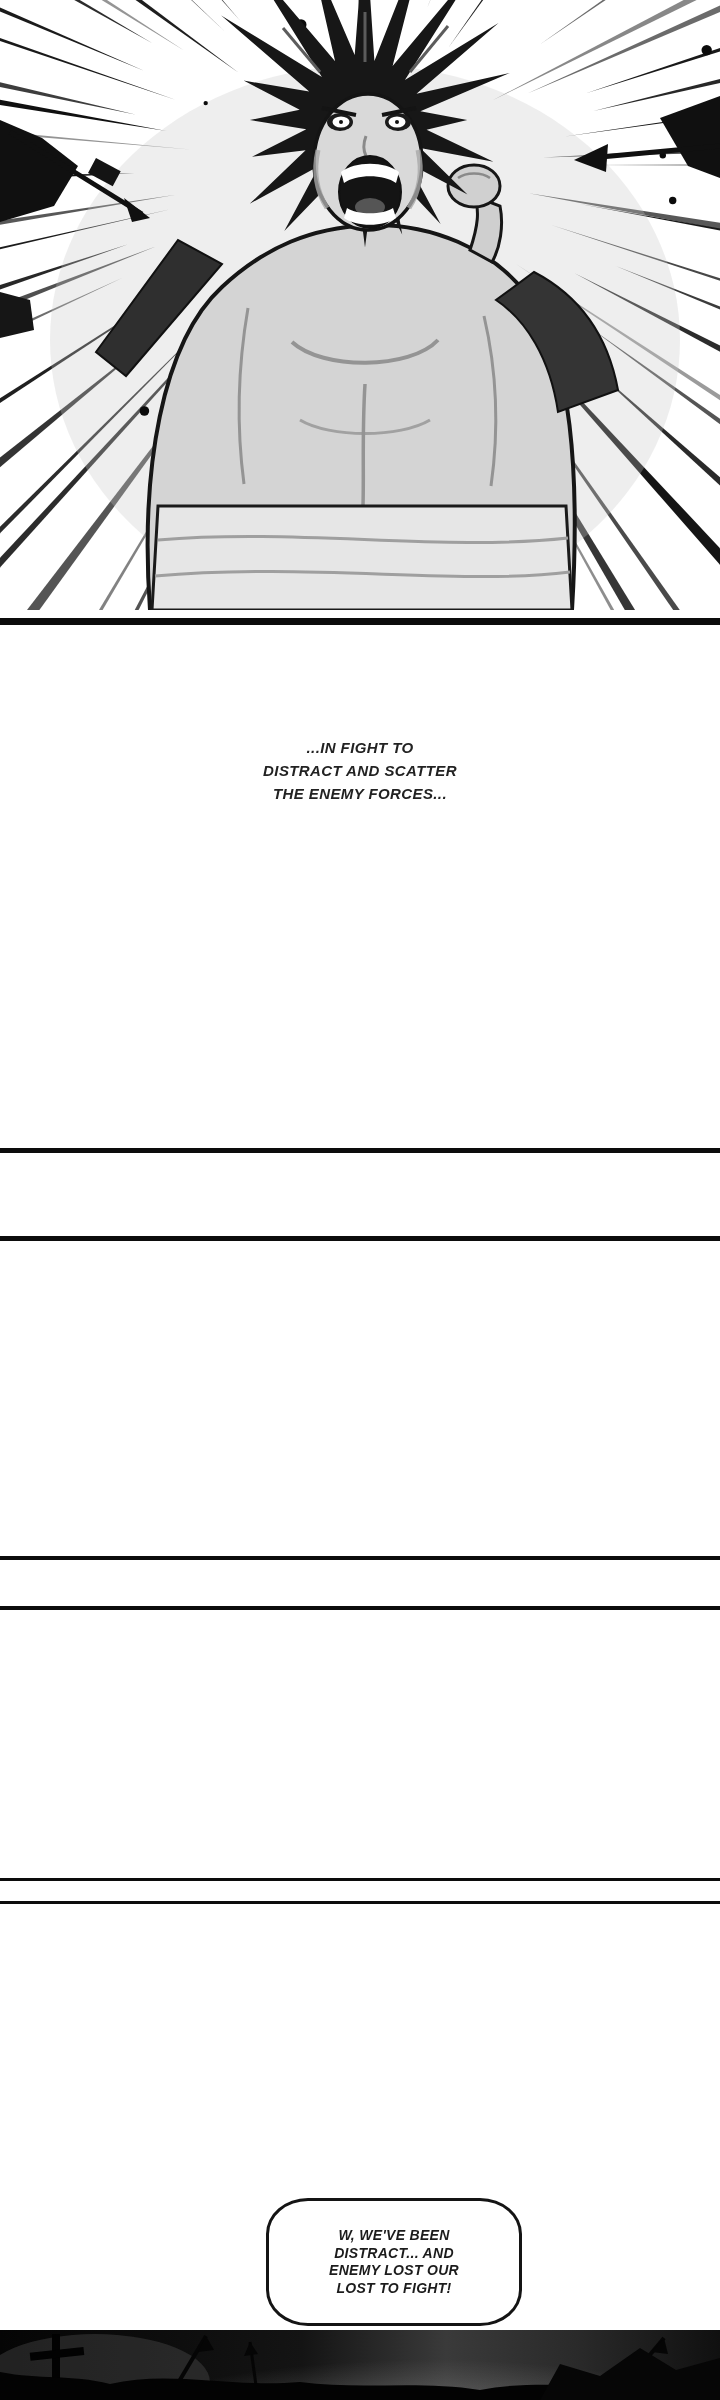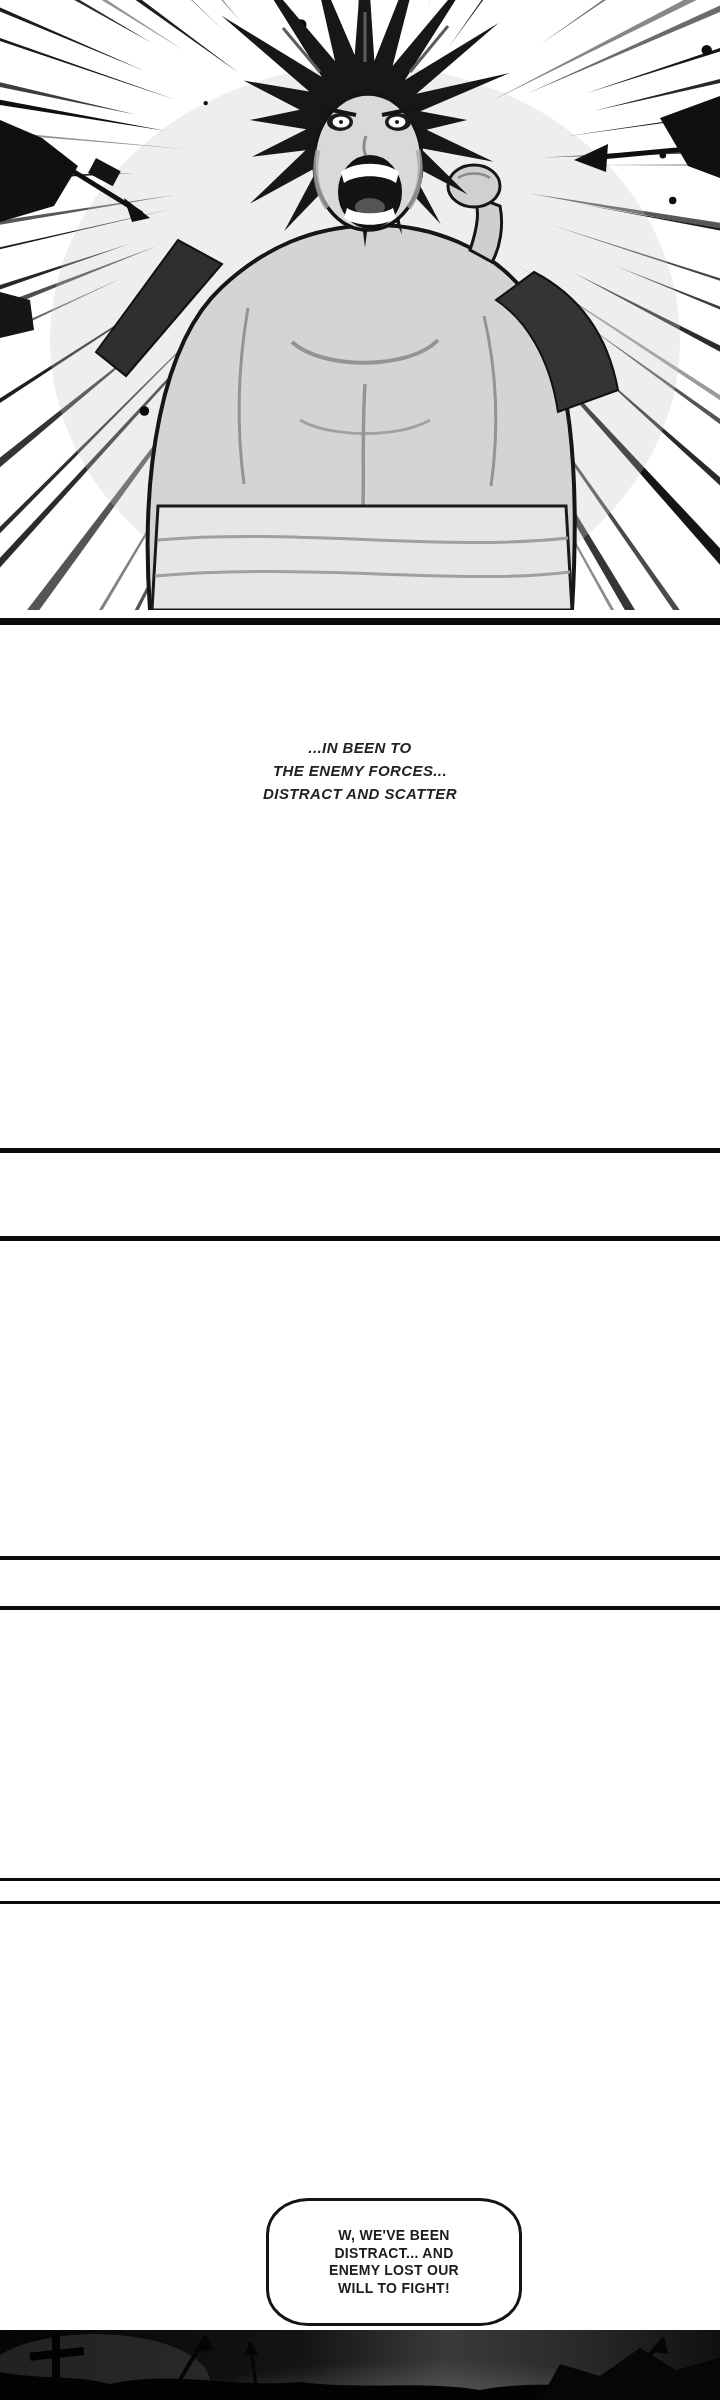--- a/index.html
+++ b/index.html
@@ -17,21 +17,21 @@
     position:absolute;top:736px;left:0;width:720px;
     text-align:center;font-style:italic;font-weight:bold;
     font-size:15px;line-height:23px;letter-spacing:.4px;color:#222222;
   }
   .bubble{
     position:absolute;top:2198px;left:266px;width:256px;height:128px;
     box-sizing:border-box;background:#ffffff;border:3px solid #141414;
     border-radius:42px / 36px;
     display:flex;flex-direction:column;justify-content:center;
     text-align:center;font-weight:bold;font-size:14px;line-height:17.5px;
-    letter-spacing:.3px;color:#1c1c1c;
+    letter-spacing:.3px;color:#1c1c1c;font-style:italic;
   }
 </style>
 </head>
 <body>
 
 <div id="page">
 
   <section class="panel art-top" aria-label="Screaming wild-haired warrior with radiating speed lines and soldier silhouettes">
     <svg viewBox="0 0 720 610" preserveAspectRatio="none">
       <rect x="0" y="0" width="720" height="610" fill="#ffffff"></rect>
@@ -197,37 +197,37 @@
             <path d="M344,218 C356,227 384,227 396,218 L393,208 C383,215 357,215 347,208 Z" fill="#ffffff"></path>
           </g>
         </g>
       </g>
     </svg>
   </section>
 
   <div class="hr" style="top:618px;height:7px;"></div>
 
   <div class="caption">
-    <div>...IN BEEN TO</div>
+    <div>...IN FIGHT TO</div>
+    <div>DISTRACT AND SCATTER</div>
     <div>THE ENEMY FORCES...</div>
-    <div>DISTRACT AND SCATTER</div>
   </div>
 
   <div class="hr" style="top:1148px;height:5px;"></div>
   <div class="hr" style="top:1236px;height:5px;"></div>
   <div class="hr" style="top:1556px;height:4px;"></div>
   <div class="hr" style="top:1606px;height:4px;"></div>
   <div class="hr" style="top:1878px;height:3px;"></div>
   <div class="hr" style="top:1901px;height:3px;"></div>
 
   <div class="bubble">
     <div>W, WE'VE BEEN</div>
     <div>DISTRACT... AND</div>
     <div>ENEMY LOST OUR</div>
-    <div>WILL TO FIGHT!</div>
+    <div>LOST TO FIGHT!</div>
   </div>
 
   <section class="panel art-bottom" aria-label="Dark battlefield silhouette with spears and a cross standard">
     <svg viewBox="0 0 720 70" preserveAspectRatio="none">
       <defs>
         <linearGradient id="g2" x1="0" y1="0" x2="1" y2="0">
           <stop offset="0" stop-color="#050505"></stop>
           <stop offset="0.42" stop-color="#141414"></stop>
           <stop offset="0.62" stop-color="#3a3a3a"></stop>
           <stop offset="0.8" stop-color="#2a2a2a"></stop>

